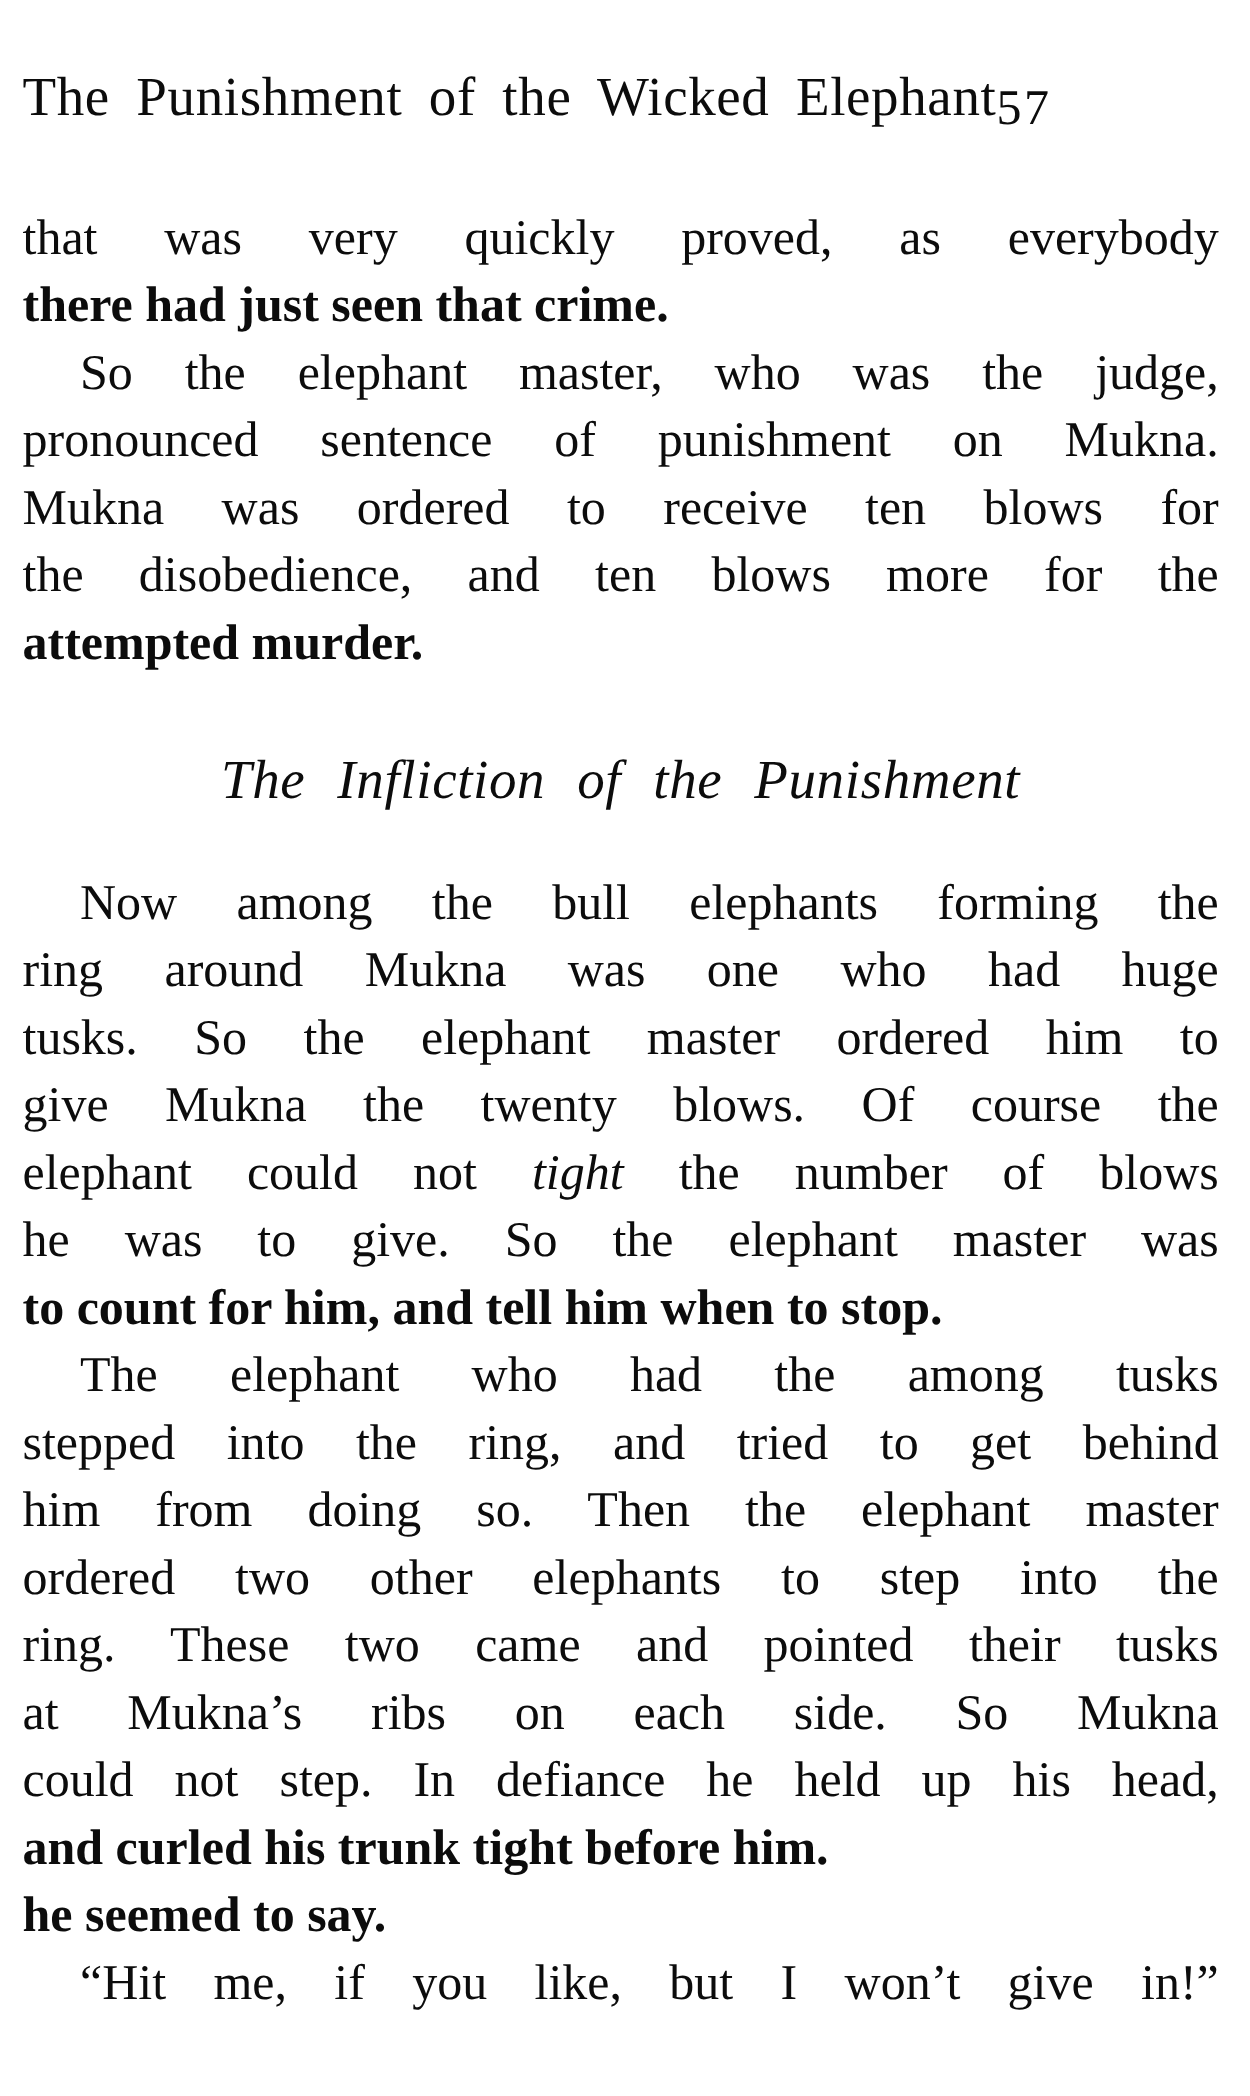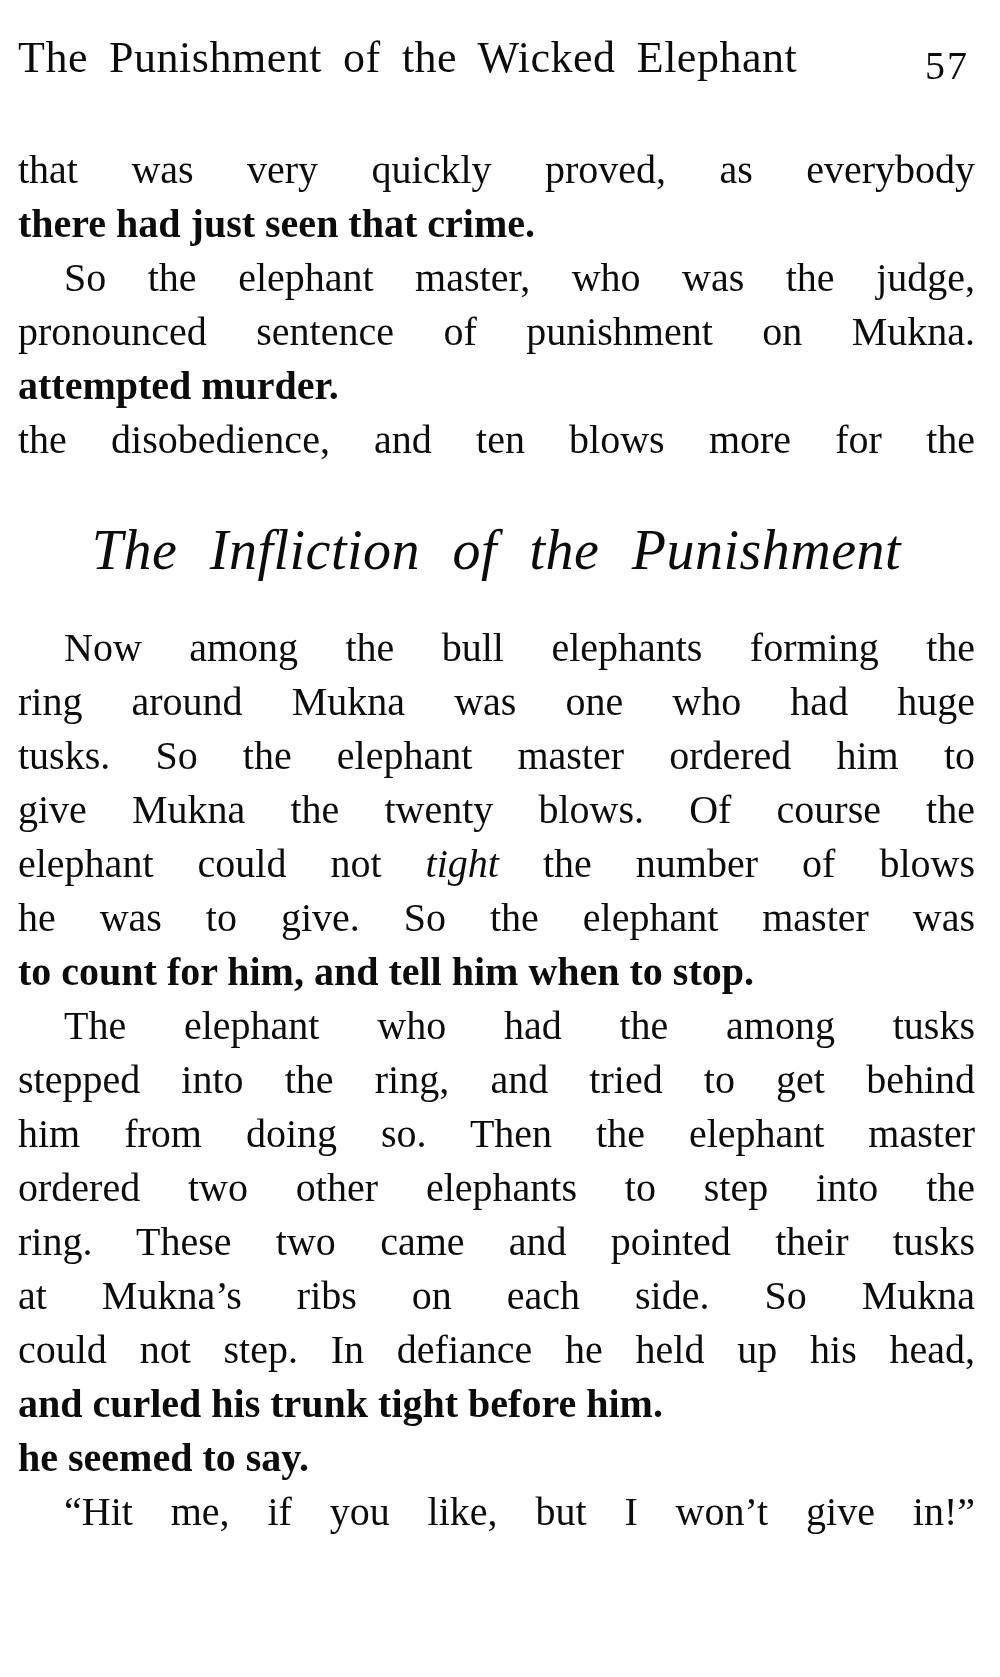--- a/index.html
+++ b/index.html
@@ -16,26 +16,26 @@
   }
   .page {
     box-sizing: border-box;
     width: 1000px;
     min-height: 1677px;
     padding: 30px 25px 40px 18px;
     background: #ffffff;
   }
   .running-header {
     display: flex;
-    justify-content: space-between;
     align-items: baseline;
     font-size: 44px;
     line-height: 56px;
     word-spacing: 0.22em;
     white-space: nowrap;
+    margin-top: 20px;
   }
   .running-header .title {
     letter-spacing: 0.5px;
   }
   .running-header .page-number {
     font-size: 40px;
     transform: translateY(7px);
     letter-spacing: 2px;
     margin-right: 6px;
   }
@@ -56,21 +56,21 @@
     text-align-last: left;
     font-weight: bold;
   }
   .para.indent .line.first {
     text-indent: 46px;
   }
   .section-heading {
     font-style: italic;
     font-weight: normal;
     text-align: center;
-    font-size: 56px;
+    font-size: 44px;
     line-height: 54px;
     word-spacing: 0.32em;
     letter-spacing: 0.5px;
     margin: 56px 0 44px 0;
   }
 </style>
 </head>
 <body>
 
 <div class="page">
@@ -83,22 +83,23 @@
   <div class="text-body">
 
     <div id="intro-paragraphs">
         <div class="para">
           <div class="line first">that was very quickly proved, as everybody</div>
           <div class="line last">there had just seen that crime.</div>
         </div>
         <div class="para indent">
           <div class="line first">So the elephant master, who was the judge,</div>
           <div class="line">pronounced sentence of punishment on Mukna.</div>
+          <div class="line">Mukna was ordered to receive ten blows for</div>
+          <div class="line">the disobedience, and ten blows more for the</div>
           <div class="line last">attempted murder.</div>
-          <div class="line">the disobedience, and ten blows more for the</div>
         </div>
       </div>
 
     <h2 class="section-heading">The Infliction of the Punishment</h2>
 
     <div id="section-paragraphs">
         <div class="para indent">
           <div class="line first">Now among the bull elephants forming the</div>
           <div class="line">ring around Mukna was one who had huge</div>
           <div class="line">tusks.  So the elephant master ordered him to</div>

